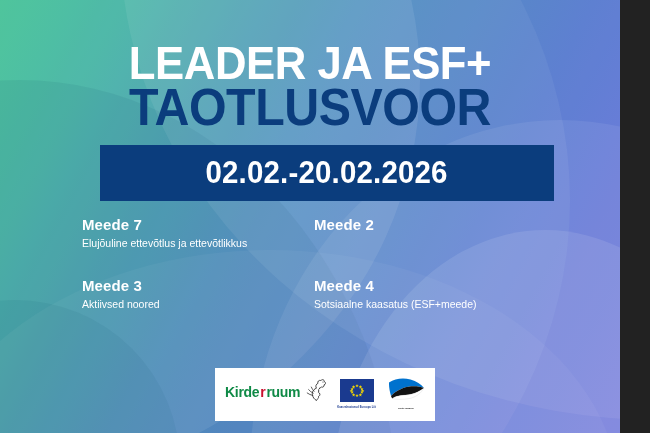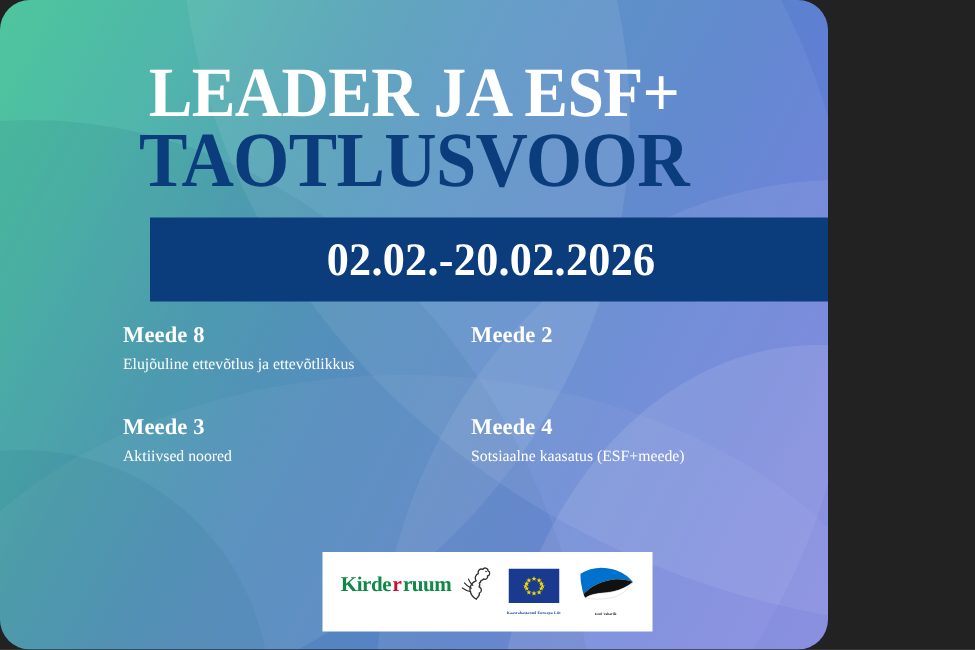--- a/index.html
+++ b/index.html
@@ -3,35 +3,34 @@
 <meta charset="utf-8">
 <title>LEADER ja ESF+ taotlusvoor</title>
 <style>
   html, body {
     margin: 0;
     padding: 0;
     background: #222;
   }
   #poster {
     position: relative;
-    width: 552px;
+    width: 620px;
     height: 433px;
     overflow: hidden;
-    font-family: Liberation Serif, serif;
+    font-family: Liberation Sans, sans-serif;
     background: linear-gradient(118deg,
         #34bd8e 0%,
         #33b596 9%,
         #36a8a2 19%,
         #3a96ab 30%,
         #4287bc 44%,
         #4a80c3 56%,
         #5277ce 70%,
         #5f73d6 84%,
         #6d74da 100%);
-    border-radius: 20px;
   }
 
   
   .bg-layer {
     position: absolute;
     inset: 0;
     overflow: hidden;
     pointer-events: none;
   }
   .band {
@@ -222,21 +221,21 @@
     <span class="headline-line headline-2">TAOTLUSVOOR</span>
   </div>
 
   <div class="date-banner">
     <span class="date-text">02.02.-20.02.2026</span>
   </div>
 
   <div class="measures">
 
     <div class="measure">
-      <p class="measure-title">Meede 8</p>
+      <p class="measure-title">Meede 7</p>
       <p class="measure-desc">Elujõuline ettevõtlus ja ettevõtlikkus</p>
     </div>
 
     <div class="measure">
       <p class="measure-title">Meede 2</p>
     </div>
 
     <div class="measure">
       <p class="measure-title">Meede 3</p>
       <p class="measure-desc">Aktiivsed noored</p>

